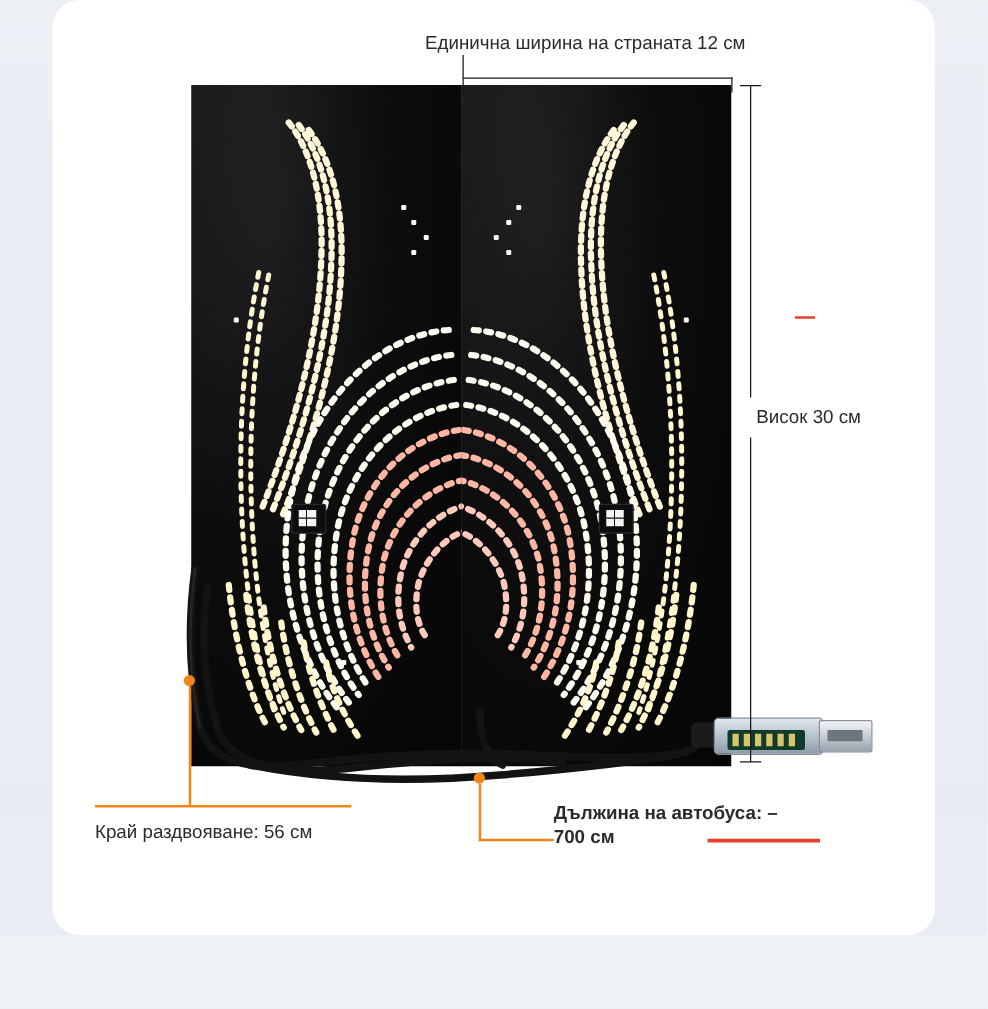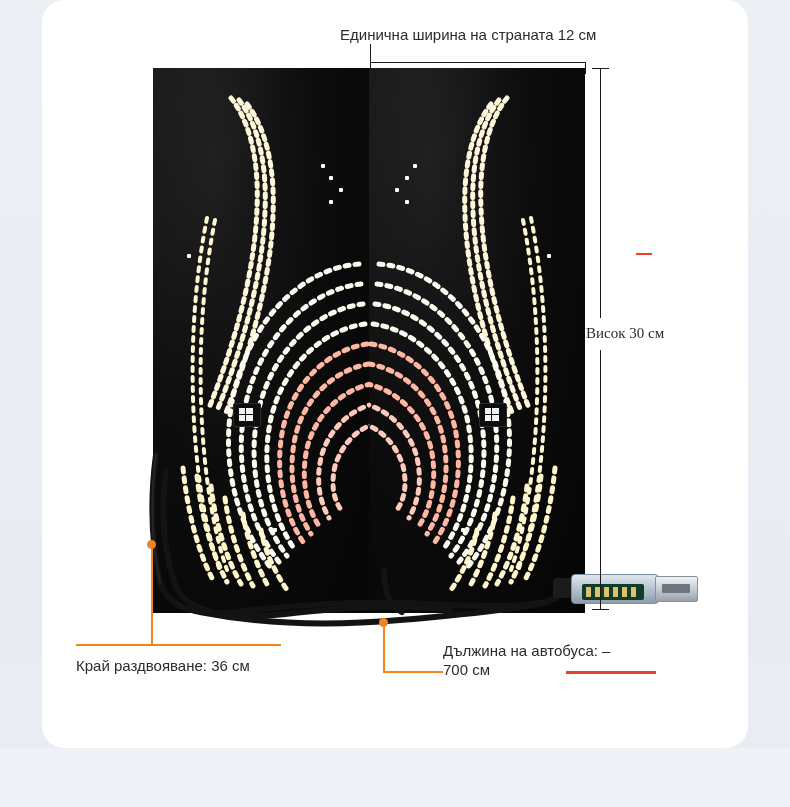--- a/index.html
+++ b/index.html
@@ -305,28 +305,28 @@
 
   <div class="rule" style="left:370px; top:62px; width:216px; height:1px;"></div>
   <div class="tick" style="left:370px; top:62px; width:1px; height:12px;"></div>
   <div class="tick" style="left:585px; top:62px; width:1px; height:12px;"></div>
   <div class="rule" style="left:370px; top:44px; width:1px; height:18px;"></div>
 
   <div class="rule" style="left:600px; top:68px; width:1px; height:250px;"></div>
   <div class="rule" style="left:600px; top:350px; width:1px; height:260px;"></div>
   <div class="tick" style="left:592px; top:68px; width:17px; height:1px;"></div>
   <div class="tick" style="left:592px; top:609px; width:17px; height:1px;"></div>
-  <div class="ann-text" style="left:586px; top:324px;font-family:Liberation Serif, serif;">Висок 30 см</div>
+  <div class="ann-text" style="left:605px; top:324px;">Висок 30 см</div>
 
   <div class="dot" style="left:147px; top:540px;"></div>
   <div class="rule orange" style="left:151px; top:549px; width:2px; height:96px;"></div>
   <div class="rule orange" style="left:76px; top:644px; width:205px; height:2px;"></div>
-  <div class="ann-text" style="left:76px; top:656px;">Край раздвояване: 36 см</div>
+  <div class="ann-text" style="left:76px; top:656px;">Край раздвояване: 56 см</div>
 
   <div class="dot" style="left:379px; top:618px;"></div>
   <div class="rule orange" style="left:383px; top:627px; width:2px; height:46px;"></div>
   <div class="rule orange" style="left:383px; top:671px; width:60px; height:2px;"></div>
-  <div class="ann-text wrap" style="left:443px; top:641px; width:230px;"><span>Дължина на автобуса: –</span><br><span>700 см</span></div>
+  <div class="ann-text wrap" style="left:443px; top:641px; width:230px;font-weight:bold;"><span>Дължина на автобуса: –</span><br><span>700 см</span></div>
   <div class="red-underline" style="left:566px; top:671px; width:90px;"></div>
 
   <div class="red-underline" style="left:636px; top:253px; width:16px; height:2px;"></div>
 
 </div>
 
 </body></html>

